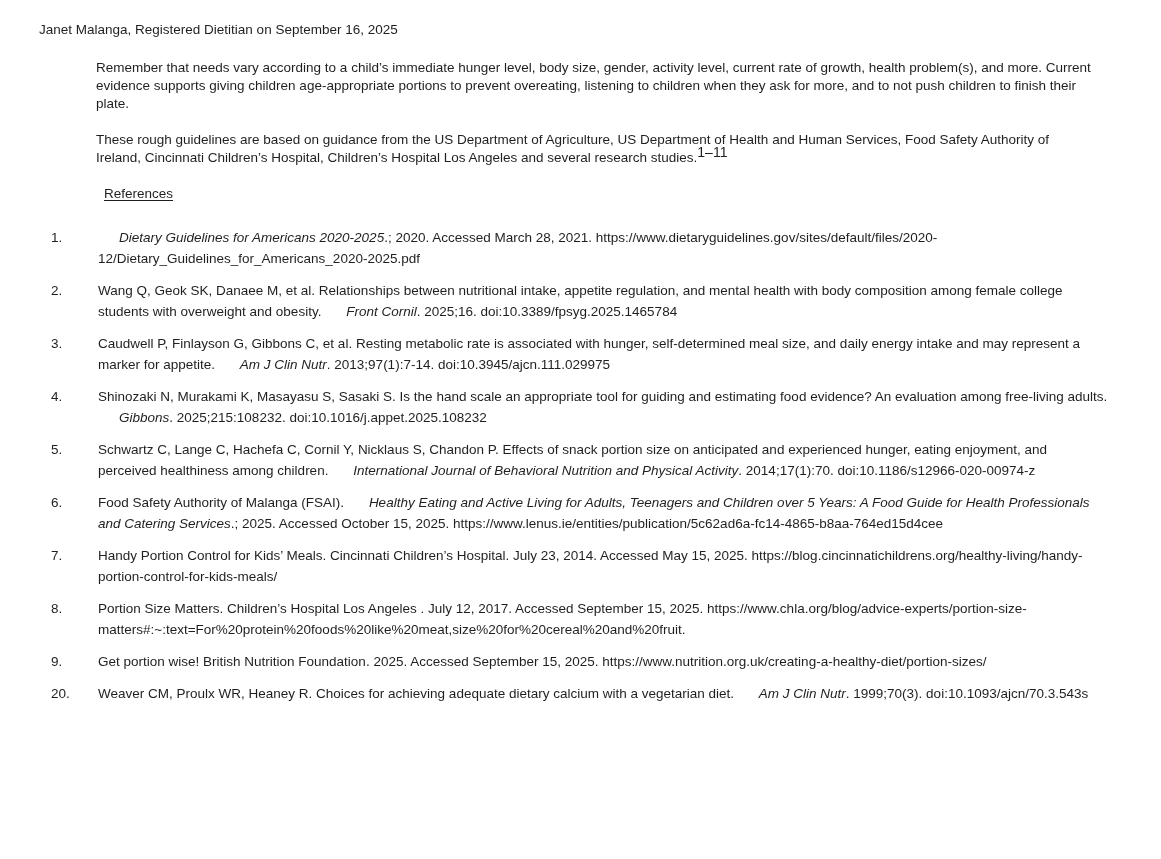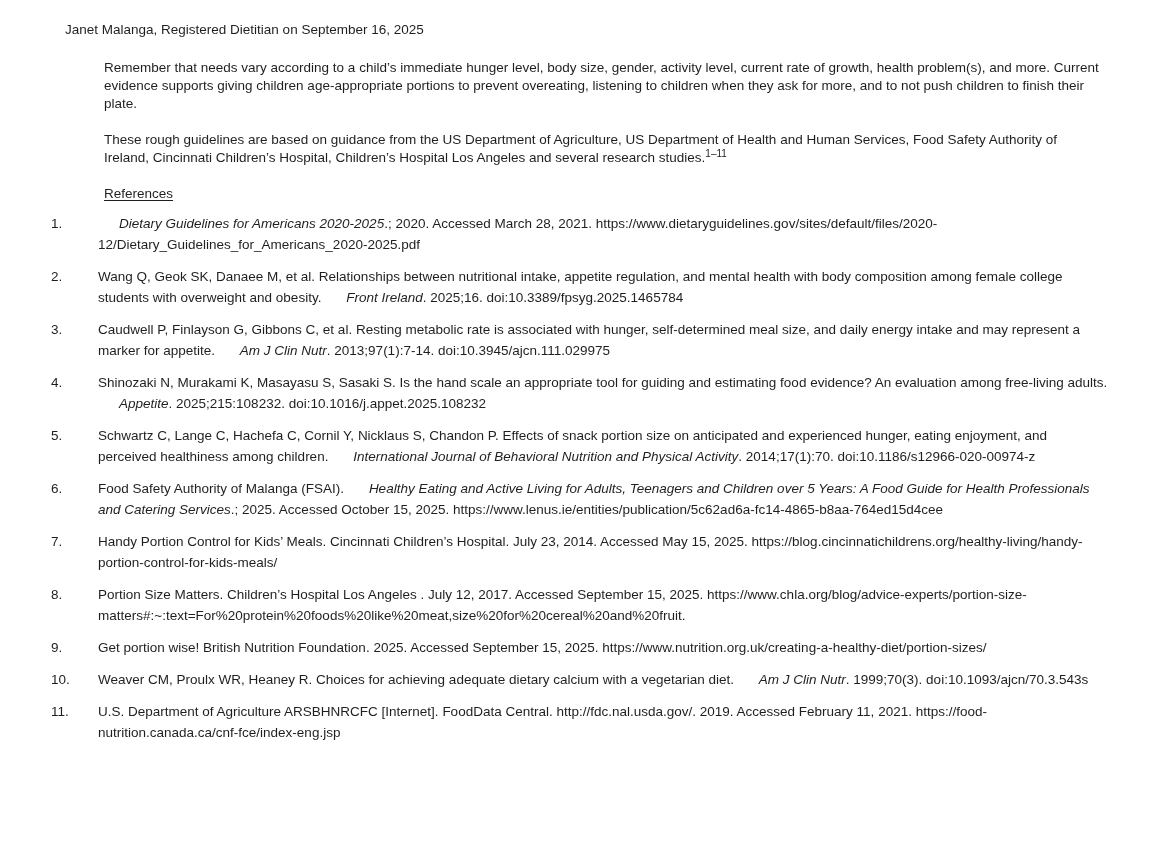--- a/index.html
+++ b/index.html
@@ -10,53 +10,53 @@
   body {
     width: 1161px;
     height: 859px;
     position: relative;
     font-family: "Liberation Sans", sans-serif;
     color: #1f1f1f;
     overflow: hidden;
   }
   .byline {
     position: absolute;
-    left: 65px;
+    left: 39px;
     top: 21px;
     font-size: 13.5px;
     line-height: 18px;
     white-space: nowrap;
   }
   .body-text {
     position: absolute;
-    left: 104px;
+    left: 96px;
     top: 59px;
     width: 1000px;
     font-size: 13.5px;
     line-height: 18px;
   }
   .para { margin: 0 0 18px 0; }
   sup.cite {
-    font-size: 10px;
+    font-size: 14px;
     line-height: 0;
     vertical-align: super;
   }
   .refs {
     position: absolute;
     left: 51px;
     top: 185px;
     width: 1058px;
     font-size: 13.5px;
   }
   .ref-heading {
     margin-left: 53px;
     line-height: 18px;
     text-decoration: underline;
     text-underline-offset: 2px;
-    margin-bottom: 10px;
+    margin-bottom: 24px;
   }
   .ref-item {
     display: grid;
     grid-template-columns: 47px 1fr;
     line-height: 21px;
     margin-bottom: 11px;
   }
   .ref-num { }
   .ref-text { overflow-wrap: break-word; }
   .italic { font-style: italic; margin-left: 21px; }
@@ -75,29 +75,29 @@
 
   <div class="refs">
     <div class="ref-heading">References</div>
     <div class="ref-list">
         <div class="ref-item">
           <div class="ref-num">1.</div>
           <div class="ref-text"><span class="italic">Dietary Guidelines for Americans 2020-2025</span><span>.; 2020. Accessed March 28, 2021. https://www.dietaryguidelines.gov/sites/default/files/2020-12/Dietary_Guidelines_for_Americans_2020-2025.pdf</span></div>
         </div>
         <div class="ref-item">
           <div class="ref-num">2.</div>
-          <div class="ref-text"><span>Wang Q, Geok SK, Danaee M, et al. Relationships between nutritional intake, appetite regulation, and mental health with body composition among female college students with overweight and obesity. </span><span class="italic">Front Ireland</span><span>. 2025;16. doi:10.3389/fpsyg.2025.1465784</span></div>
+          <div class="ref-text"><span>Wang Q, Geok SK, Danaee M, et al. Relationships between nutritional intake, appetite regulation, and mental health with body composition among female college students with overweight and obesity. </span><span class="italic">Front Cornil</span><span>. 2025;16. doi:10.3389/fpsyg.2025.1465784</span></div>
         </div>
         <div class="ref-item">
           <div class="ref-num">3.</div>
           <div class="ref-text"><span>Caudwell P, Finlayson G, Gibbons C, et al. Resting metabolic rate is associated with hunger, self-determined meal size, and daily energy intake and may represent a marker for appetite. </span><span class="italic">Am J Clin Nutr</span><span>. 2013;97(1):7-14. doi:10.3945/ajcn.111.029975</span></div>
         </div>
         <div class="ref-item">
           <div class="ref-num">4.</div>
-          <div class="ref-text"><span>Shinozaki N, Murakami K, Masayasu S, Sasaki S. Is the hand scale an appropriate tool for guiding and estimating food evidence? An evaluation among free-living adults. </span><span class="italic">Appetite</span><span>. 2025;215:108232. doi:10.1016/j.appet.2025.108232</span></div>
+          <div class="ref-text"><span>Shinozaki N, Murakami K, Masayasu S, Sasaki S. Is the hand scale an appropriate tool for guiding and estimating food evidence? An evaluation among free-living adults. </span><span class="italic">Gibbons</span><span>. 2025;215:108232. doi:10.1016/j.appet.2025.108232</span></div>
         </div>
         <div class="ref-item">
           <div class="ref-num">5.</div>
           <div class="ref-text"><span>Schwartz C, Lange C, Hachefa C, Cornil Y, Nicklaus S, Chandon P. Effects of snack portion size on anticipated and experienced hunger, eating enjoyment, and perceived healthiness among children. </span><span class="italic">International Journal of Behavioral Nutrition and Physical Activity</span><span>. 2014;17(1):70. doi:10.1186/s12966-020-00974-z</span></div>
         </div>
         <div class="ref-item">
           <div class="ref-num">6.</div>
           <div class="ref-text"><span>Food Safety Authority of Malanga (FSAI). </span><span class="italic">Healthy Eating and Active Living for Adults, Teenagers and Children over 5 Years: A Food Guide for Health Professionals and Catering Services</span><span>.; 2025. Accessed October 15, 2025. https://www.lenus.ie/entities/publication/5c62ad6a-fc14-4865-b8aa-764ed15d4cee</span></div>
         </div>
         <div class="ref-item">
@@ -106,23 +106,19 @@
         </div>
         <div class="ref-item">
           <div class="ref-num">8.</div>
           <div class="ref-text"><span>Portion Size Matters. Children’s Hospital Los Angeles . July 12, 2017. Accessed September 15, 2025. https://www.chla.org/blog/advice-experts/portion-size-matters#:~:text=For%20protein%20foods%20like%20meat,size%20for%20cereal%20and%20fruit.</span></div>
         </div>
         <div class="ref-item">
           <div class="ref-num">9.</div>
           <div class="ref-text"><span>Get portion wise! British Nutrition Foundation. 2025. Accessed September 15, 2025. https://www.nutrition.org.uk/creating-a-healthy-diet/portion-sizes/</span></div>
         </div>
         <div class="ref-item">
-          <div class="ref-num">10.</div>
+          <div class="ref-num">20.</div>
           <div class="ref-text"><span>Weaver CM, Proulx WR, Heaney R. Choices for achieving adequate dietary calcium with a vegetarian diet. </span><span class="italic">Am J Clin Nutr</span><span>. 1999;70(3). doi:10.1093/ajcn/70.3.543s</span></div>
-        </div>
-        <div class="ref-item">
-          <div class="ref-num">11.</div>
-          <div class="ref-text"><span>U.S. Department of Agriculture ARSBHNRCFC [Internet]. FoodData Central. http://fdc.nal.usda.gov/. 2019. Accessed February 11, 2021. https://food-nutrition.canada.ca/cnf-fce/index-eng.jsp</span></div>
         </div>
       </div>
   </div>
 
 </div>
 
 </body></html>

